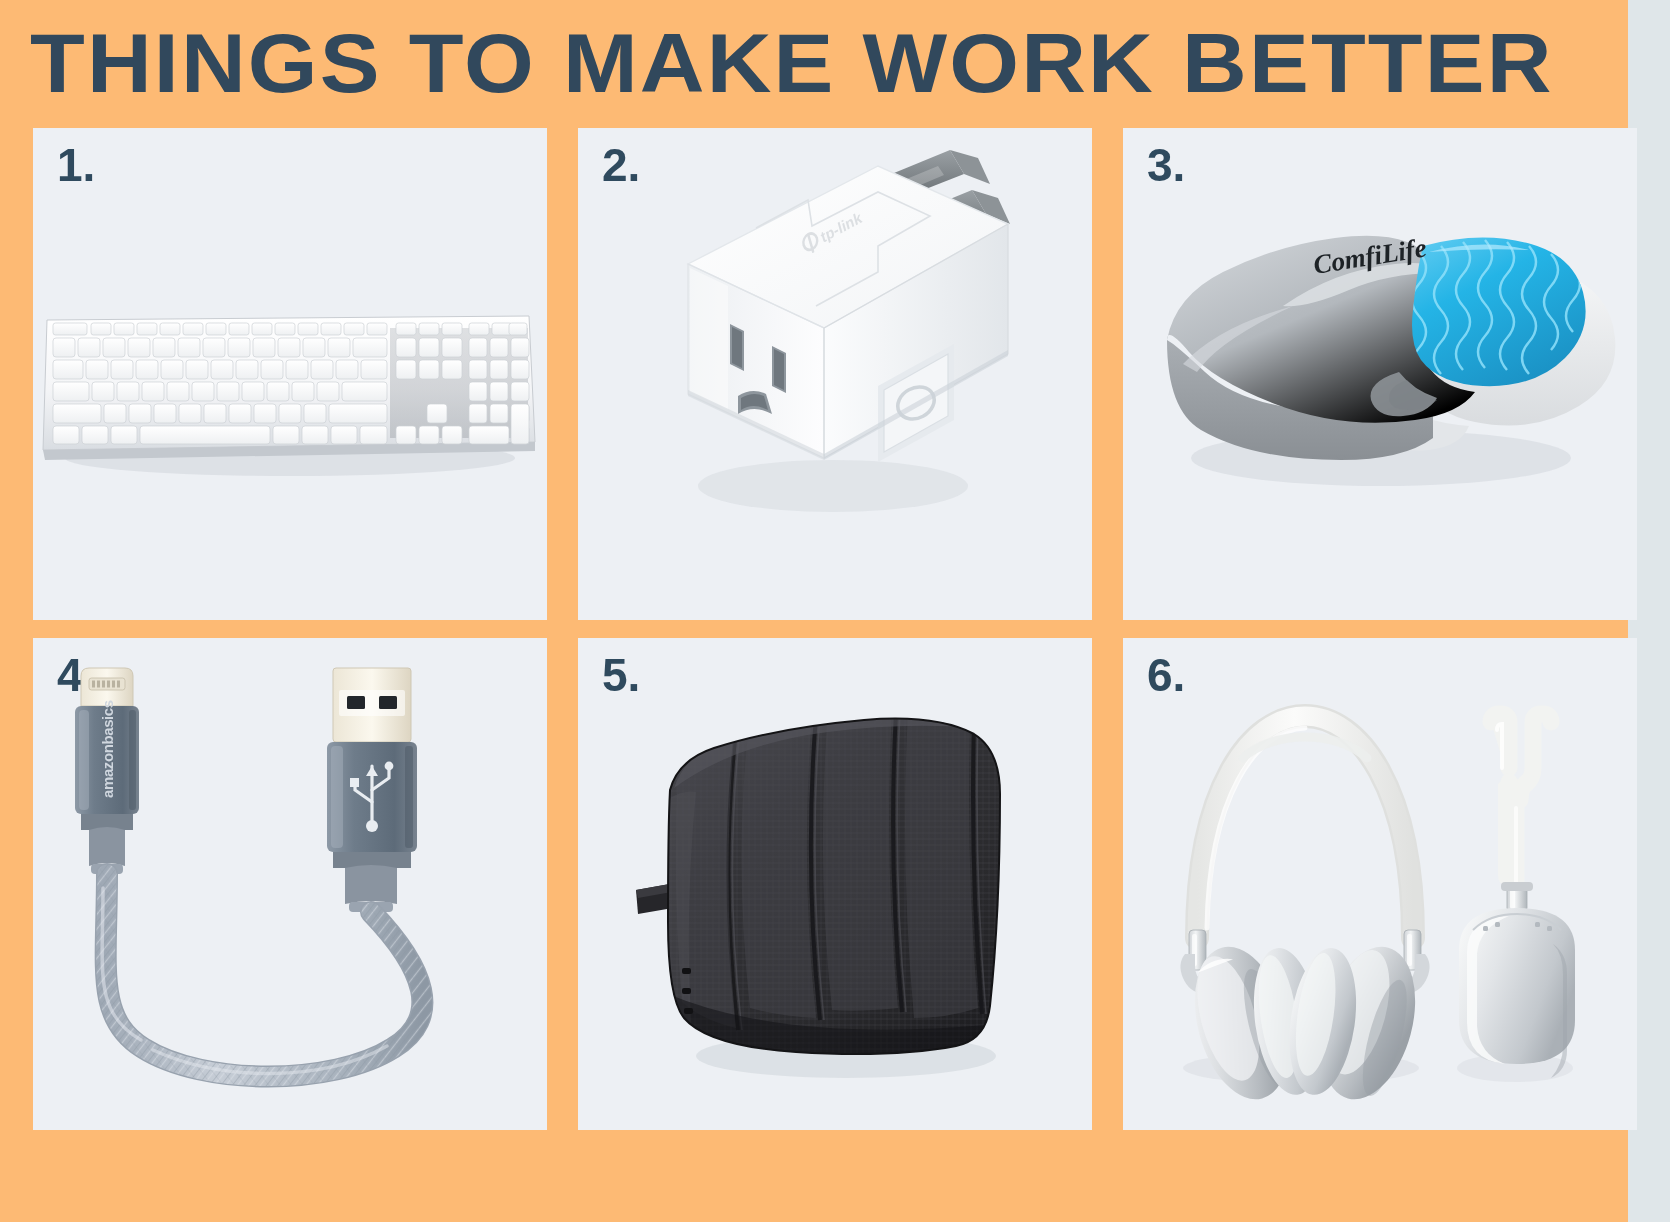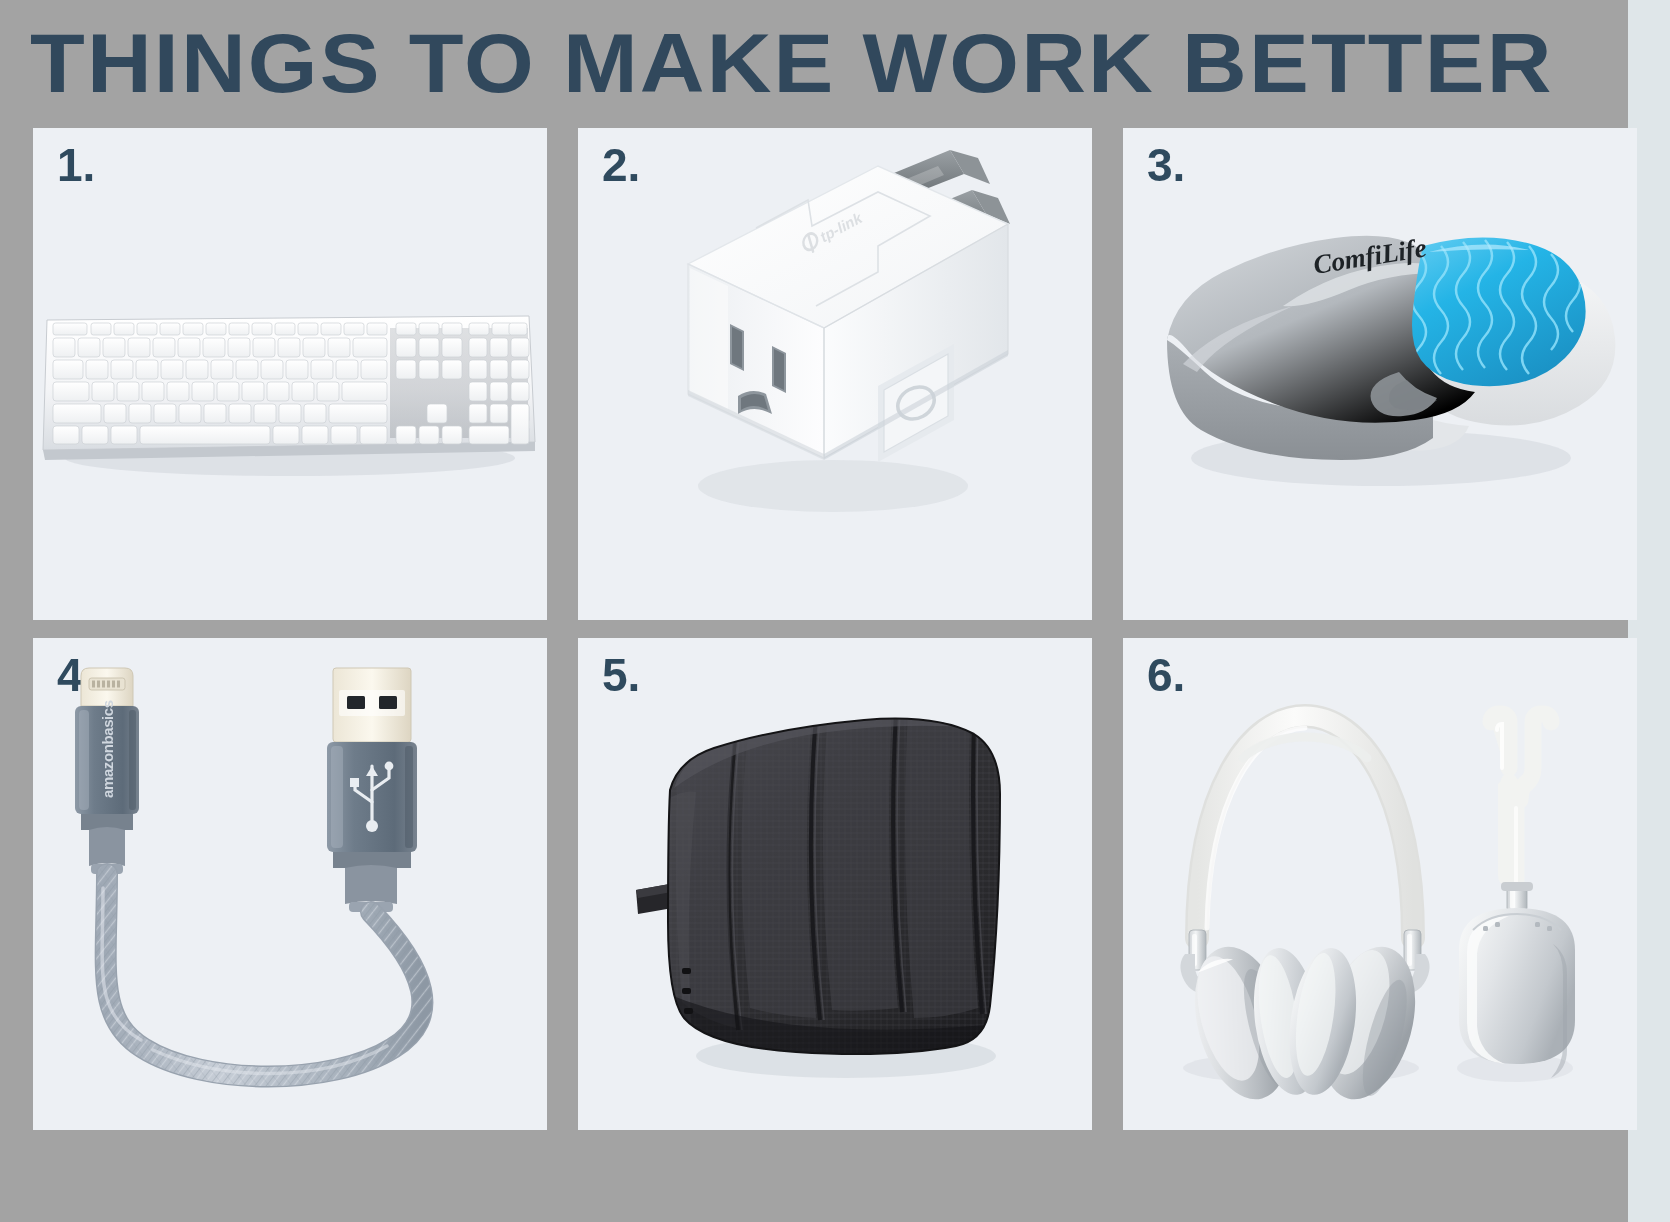--- a/index.html
+++ b/index.html
@@ -6,21 +6,21 @@
   html,body { width:1670px; height:1222px; }
   body {
     background:#dfe6e9;
     font-family:"Liberation Sans", sans-serif;
     overflow:hidden;
     position:relative;
   }
   #page {
     position:absolute; inset:0;
     width:1628px; height:1222px;
-    background:#a3a3a3;
+    background:#fdba74;
   }
 
   
   #title {
     position:absolute;
     left:30px; top:18px;
     width:1600px; height:92px;
     color:#31485c;
     font-size:83px;
     line-height:92px;

